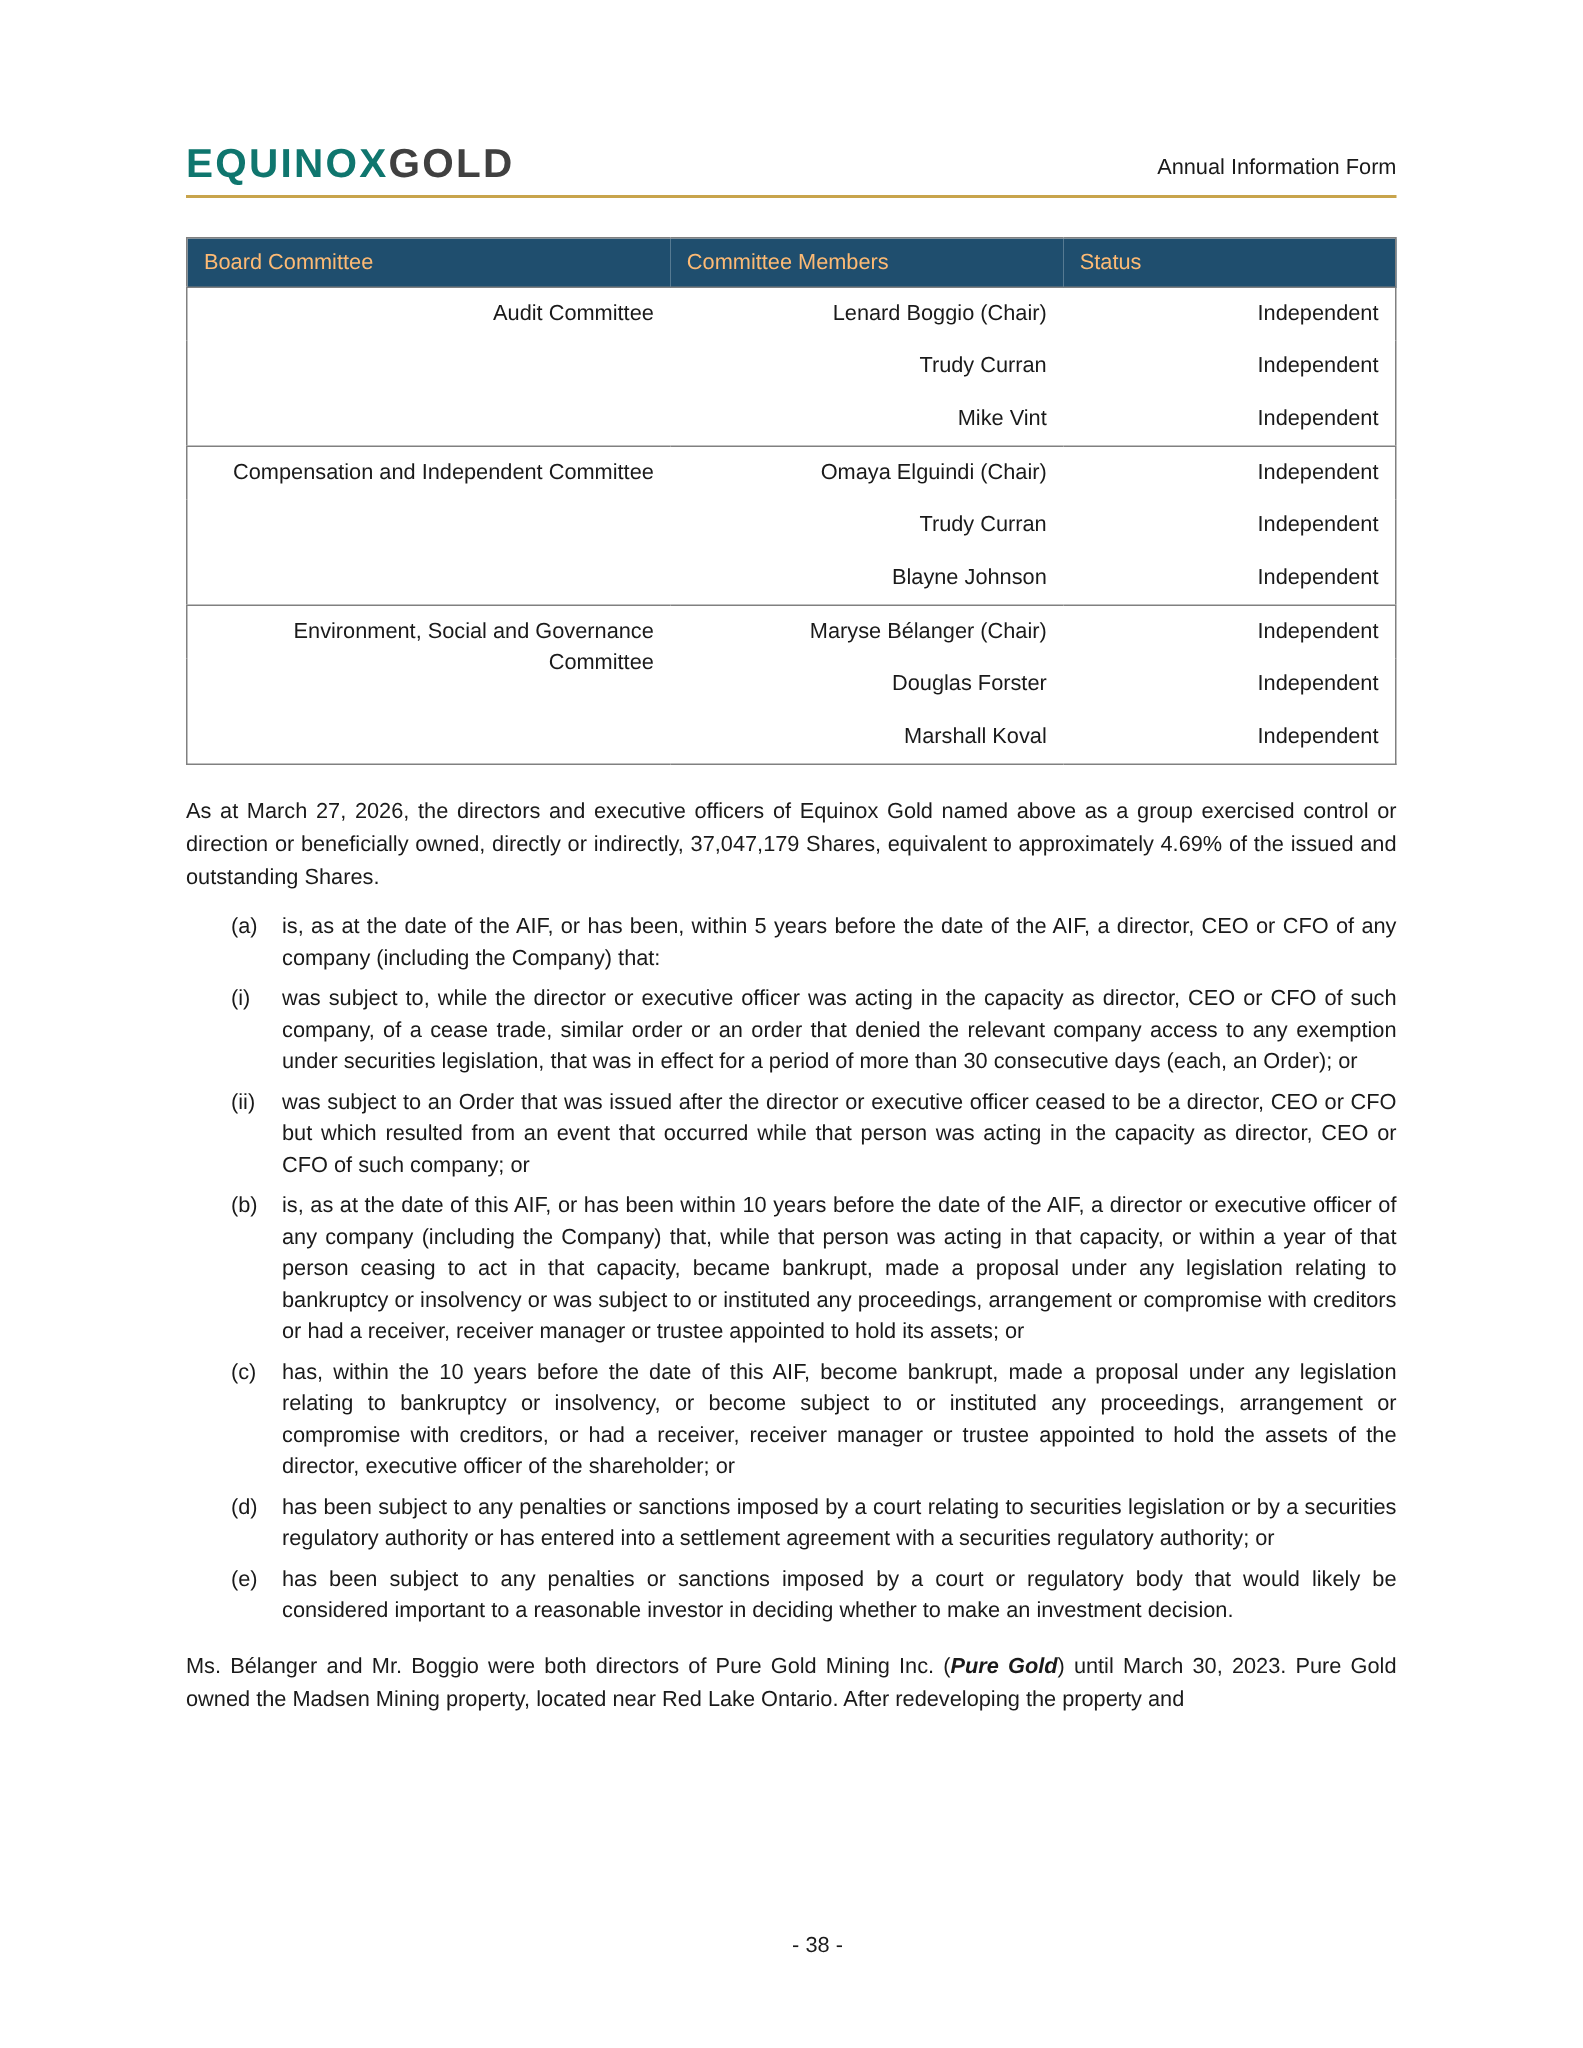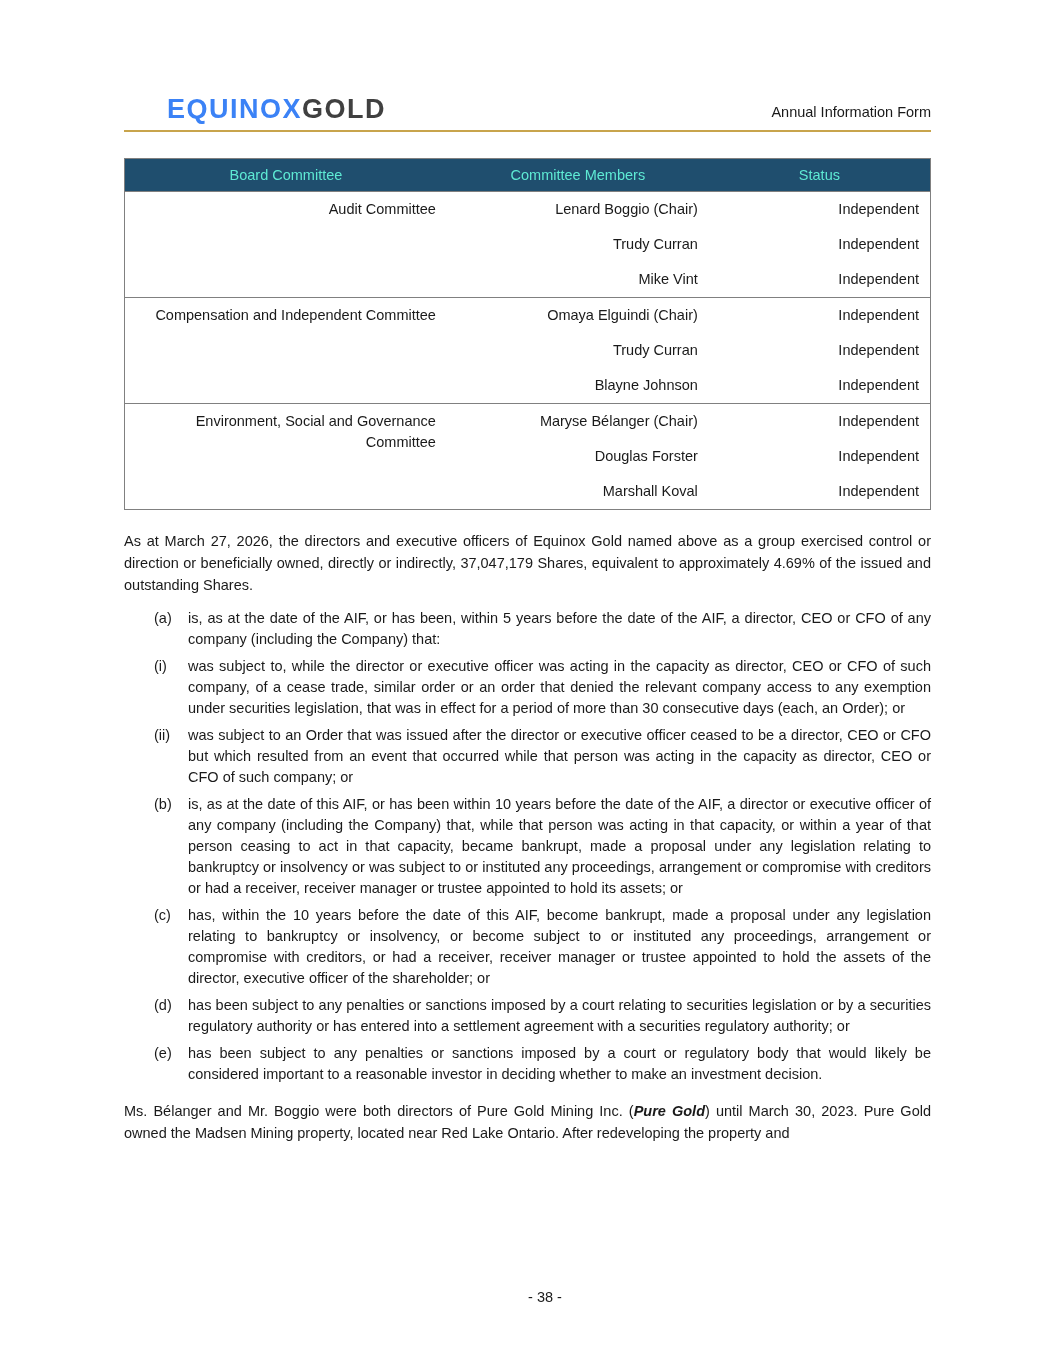--- a/index.html
+++ b/index.html
@@ -24,40 +24,40 @@
     align-items: flex-end;
     border-bottom: 2px solid #c8a44c;
     padding-bottom: 7px;
   }
   .logo {
     font-size: 27px;
     font-weight: bold;
     letter-spacing: 1.5px;
     line-height: 1;
   }
-  .logo .navy { color: #3b82f6; margin-left: 43px; }
+  .logo .navy { color: #0f766e; }
   .logo .gold { color: #404040; }
   .header-right {
     font-size: 14.5px;
     color: #1a1a1a;
     padding-bottom: 3px;
   }
   
   table.committee-table {
     border-collapse: collapse;
     width: 100%;
     margin-top: 26px;
     font-size: 14.5px;
     border: 1px solid #808080;
   }
   table.committee-table th {
     background: #1f4e6e;
-    color: #5eead4;
+    color: #fdba74;
     font-weight: normal;
-    text-align: center;
+    text-align: left;
     padding: 8px 11px;
     border: none;
   }
   table.committee-table td {
     vertical-align: top;
     text-align: right;
     padding: 7px 11px;
     line-height: 21px;
     margin-top: 40px;
   }

